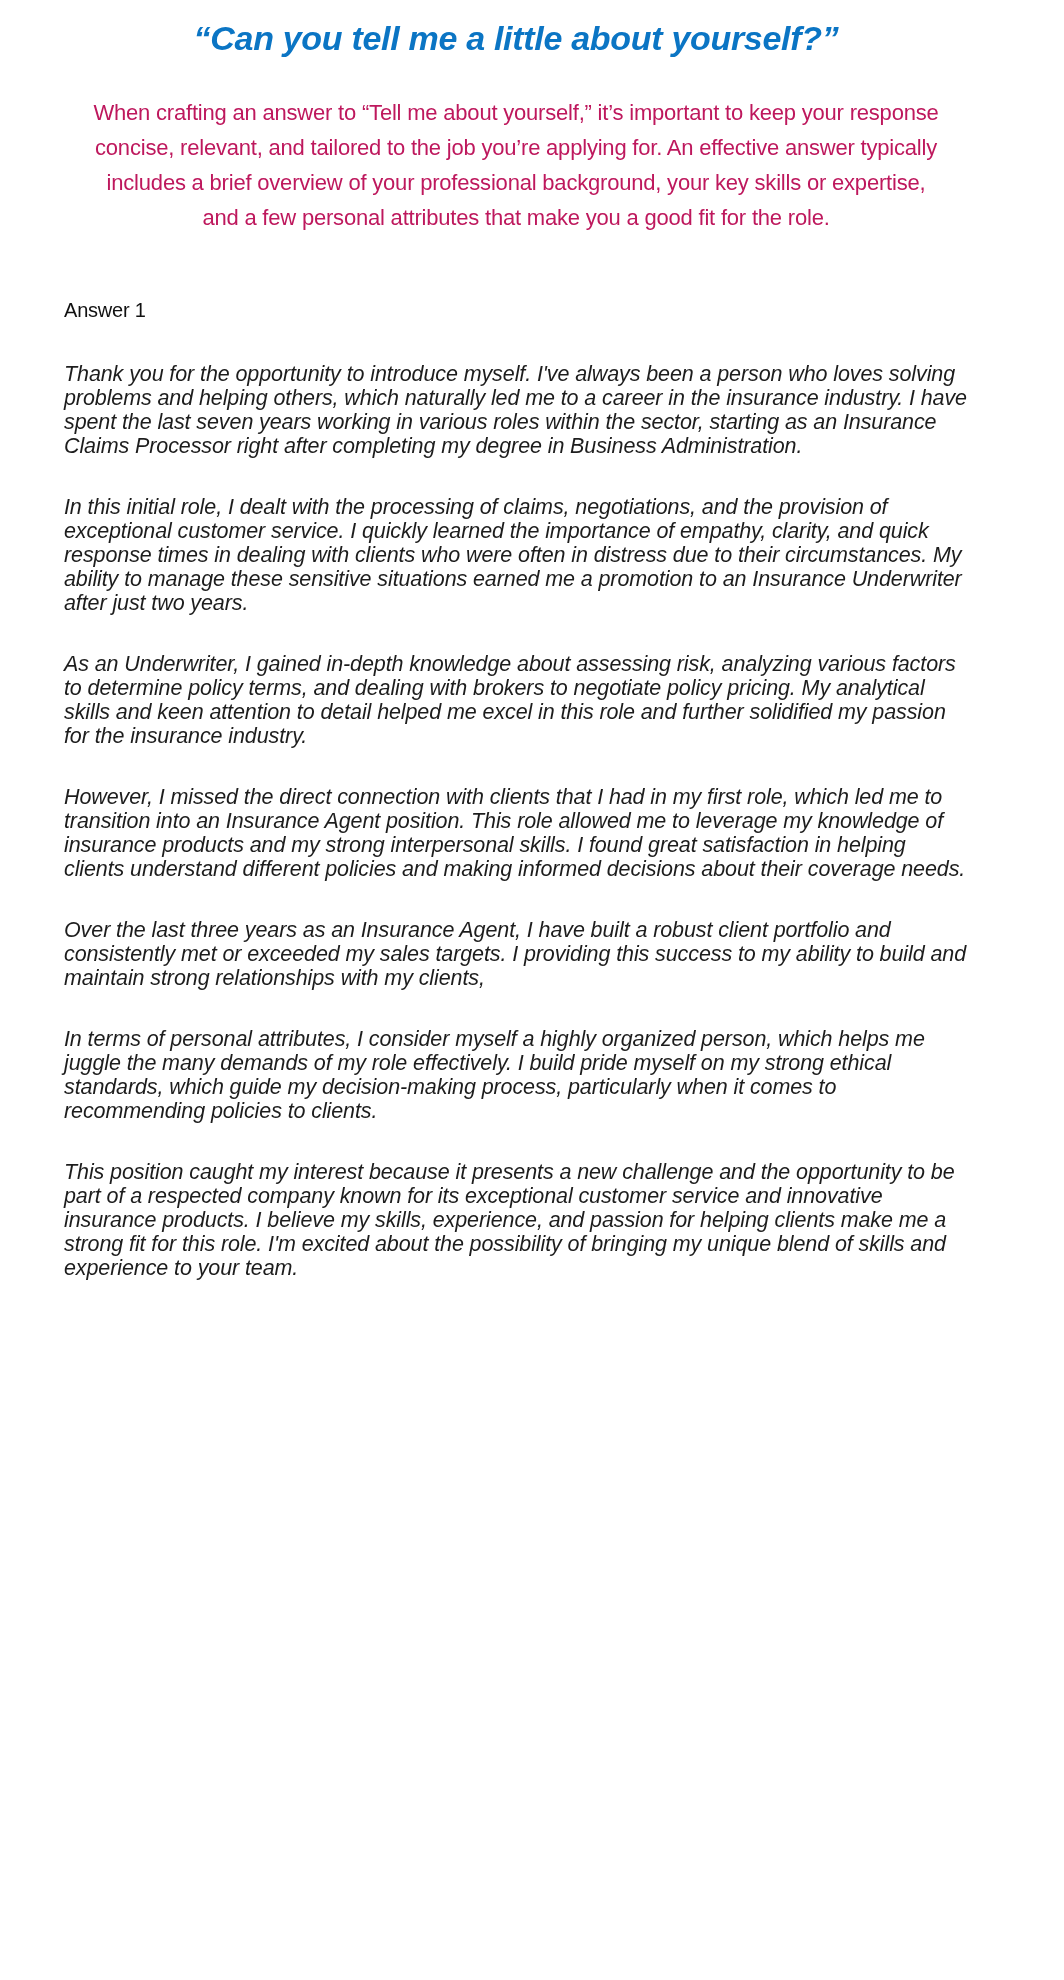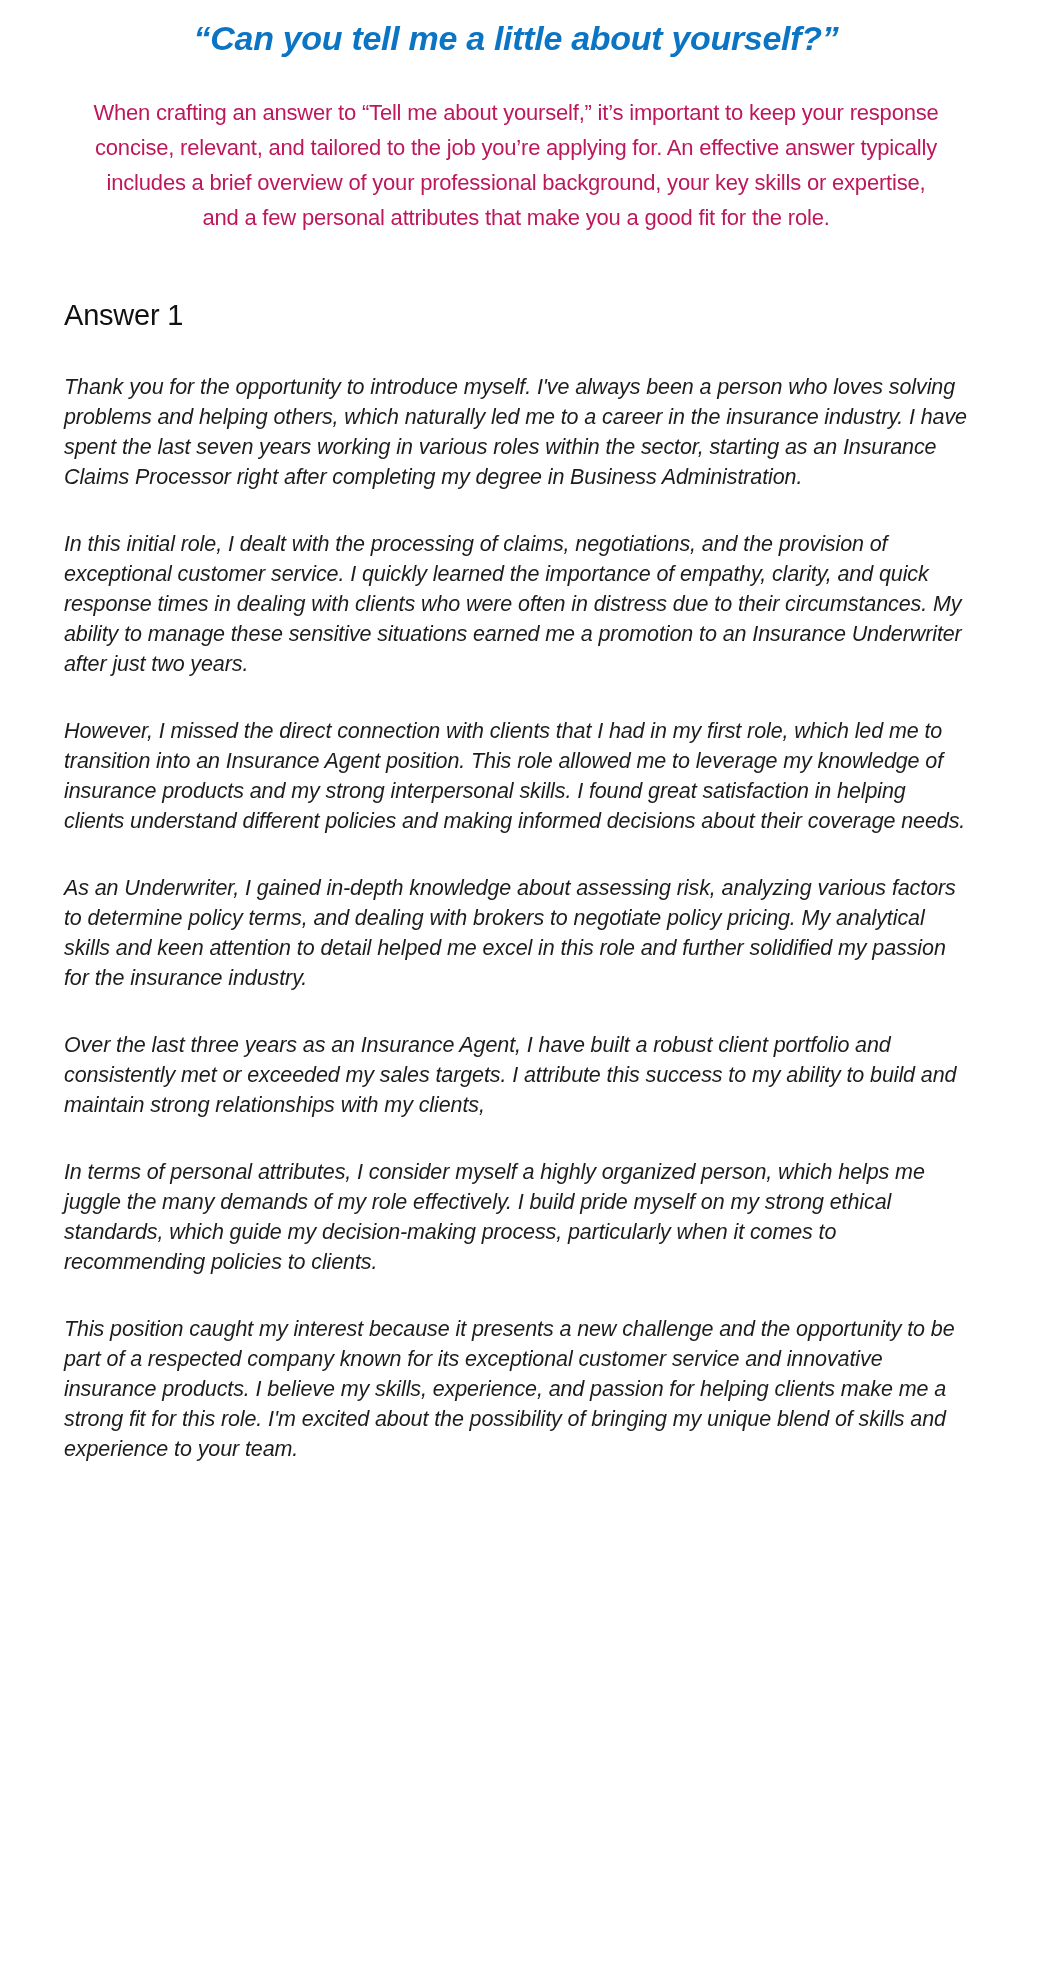--- a/index.html
+++ b/index.html
@@ -36,52 +36,52 @@
     max-width: 856px;
     text-align: center;
     font-size: 22px;
     line-height: 35px;
     font-weight: 400;
     letter-spacing: -0.2px;
     color: #be185d;
   }
   .answer-heading {
     margin: 64px 0 0 0;
-    font-size: 29px;
+    font-size: 20px;
     font-weight: 400;
     letter-spacing: -0.2px;
     color: #111111;
   }
   .answer-body {
     margin-top: 40px;
     max-width: 905px;
   }
   .answer-body p {
     margin: 0 0 37px 0;
     font-style: italic;
     font-size: 21.5px;
-    line-height: 30px;
+    line-height: 24px;
     letter-spacing: -0.1px;
     color: #1d1d1d;
   }
 </style>
 </head>
 <body>
 
 <div class="page">
 
   <h1 class="doc-title">“Can you tell me a little about yourself?”</h1>
 
   <div class="intro">When crafting an answer to “Tell me about yourself,” it’s important to keep your response concise, relevant, and tailored to the job you’re applying for. An effective answer typically includes a brief overview of your professional background, your key skills or expertise, and a few personal attributes that make you a good fit for the role.</div>
 
   <h2 class="answer-heading">Answer 1</h2>
 
   <div class="answer-body">
     <p>Thank you for the opportunity to introduce myself. I've always been a person who loves solving problems and helping others, which naturally led me to a career in the insurance industry. I have spent the last seven years working in various roles within the sector, starting as an Insurance Claims Processor right after completing my degree in Business Administration.</p>
     <p>In this initial role, I dealt with the processing of claims, negotiations, and the provision of exceptional customer service. I quickly learned the importance of empathy, clarity, and quick response times in dealing with clients who were often in distress due to their circumstances. My ability to manage these sensitive situations earned me a promotion to an Insurance Underwriter after just two years.</p>
+    <p>As an Underwriter, I gained in-depth knowledge about assessing risk, analyzing various factors to determine policy terms, and dealing with brokers to negotiate policy pricing. My analytical skills and keen attention to detail helped me excel in this role and further solidified my passion for the insurance industry.</p>
     <p>However, I missed the direct connection with clients that I had in my first role, which led me to transition into an Insurance Agent position. This role allowed me to leverage my knowledge of insurance products and my strong interpersonal skills. I found great satisfaction in helping clients understand different policies and making informed decisions about their coverage needs.</p>
-    <p>As an Underwriter, I gained in-depth knowledge about assessing risk, analyzing various factors to determine policy terms, and dealing with brokers to negotiate policy pricing. My analytical skills and keen attention to detail helped me excel in this role and further solidified my passion for the insurance industry.</p>
-    <p>Over the last three years as an Insurance Agent, I have built a robust client portfolio and consistently met or exceeded my sales targets. I attribute this success to my ability to build and maintain strong relationships with my clients,</p>
+    <p>Over the last three years as an Insurance Agent, I have built a robust client portfolio and consistently met or exceeded my sales targets. I providing this success to my ability to build and maintain strong relationships with my clients,</p>
     <p>In terms of personal attributes, I consider myself a highly organized person, which helps me juggle the many demands of my role effectively. I build pride myself on my strong ethical standards, which guide my decision-making process, particularly when it comes to recommending policies to clients.</p>
     <p>This position caught my interest because it presents a new challenge and the opportunity to be part of a respected company known for its exceptional customer service and innovative insurance products. I believe my skills, experience, and passion for helping clients make me a strong fit for this role. I'm excited about the possibility of bringing my unique blend of skills and experience to your team.</p>
   </div>
 
 </div>
 
 </body></html>

